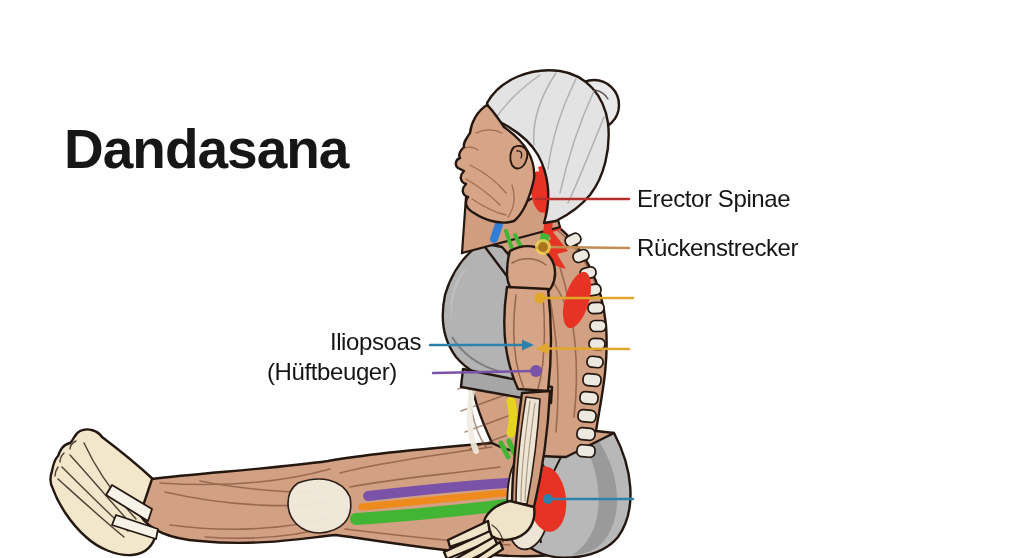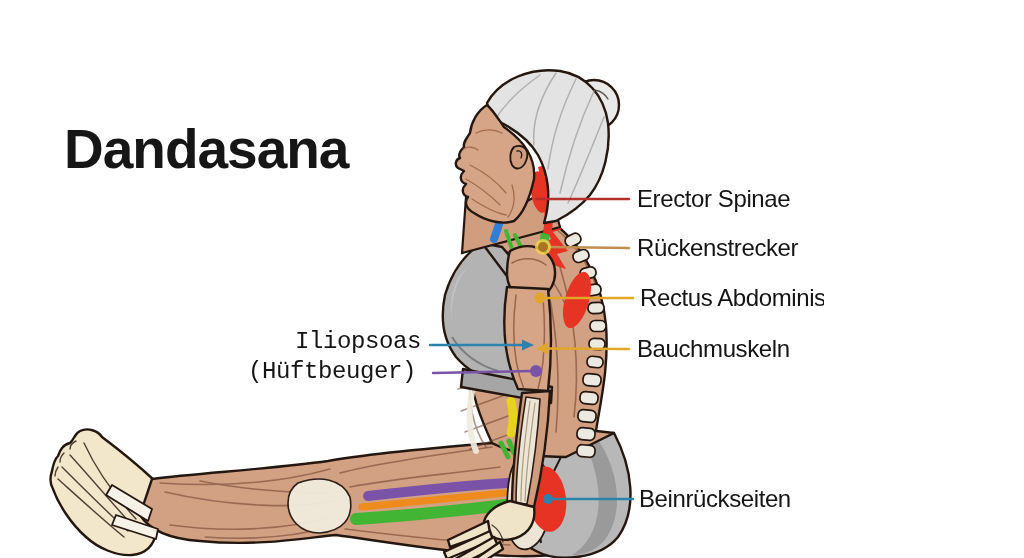--- a/index.html
+++ b/index.html
@@ -10,21 +10,21 @@
   #figure-svg{position:absolute;left:0;top:0;width:1024px;height:558px;}
   .page-title{
     position:absolute;left:64px;top:80px;
     font-size:55px;font-weight:700;letter-spacing:-1px;
     color:var(--text-title,#161616);white-space:nowrap;
   }
   .anno-label{
     position:absolute;font-size:24px;line-height:26px;letter-spacing:-0.4px;
     color:var(--text-label,#151515);white-space:nowrap;
   }
-  .anno-label.right-align{text-align:right;width:200px;font-family:Liberation Mono, monospace;}
+  .anno-label.right-align{text-align:right;width:200px;}
   
   .lstroke-red{stroke:var(--c-red);}   .lstroke-tan{stroke:var(--c-tan);}
   .lstroke-yellow{stroke:var(--c-yellow);} .lstroke-blue{stroke:var(--c-blue);}
   .lstroke-purple{stroke:var(--c-purple);}
   .lfill-tan{fill:var(--c-tan-dot);} .lfill-yellow{fill:var(--c-yellow);}
   .lfill-blue{fill:var(--c-blue);}   .lfill-purple{fill:var(--c-purple);}
   
   .mfill-red{fill:var(--m-red);}     .mfill-yellowgreen{fill:var(--m-yellowgreen);}
   .mfill-teal{fill:var(--m-teal);}
   .mstroke-green{stroke:var(--m-green);}   .mstroke-purple{stroke:var(--m-purple);}
@@ -209,18 +209,15 @@
       <circle class="lfill-purple" cx="536" cy="334" r="6"></circle>
       <line class="ln lstroke-blue" x1="552" y1="462" x2="633" y2="462"></line>
       <circle class="lfill-blue" cx="548" cy="462" r="5"></circle>
     </g>
   </svg>
 
   <div class="page-title">Dandasana</div>
 
   <div class="anno-label" style="left:637px;top:198px;">Rückenstrecker</div>
   <div class="anno-label" style="left:637px;top:149px;">Erector Spinae</div>
-  <div class="anno-label" style="left:640px;top:248px;">Rectus Abdominis</div>
-  <div class="anno-label" style="left:637px;top:299px;">Bauchmuskeln</div>
   <div class="anno-label right-align" style="left:221px;top:292px;">Iliopsoas</div>
   <div class="anno-label right-align" style="left:232px;top:322px;text-align:center;">(Hüftbeuger)</div>
-  <div class="anno-label" style="left:639px;top:449px;">Beinrückseiten</div>
 </div>
 
 </body></html>

